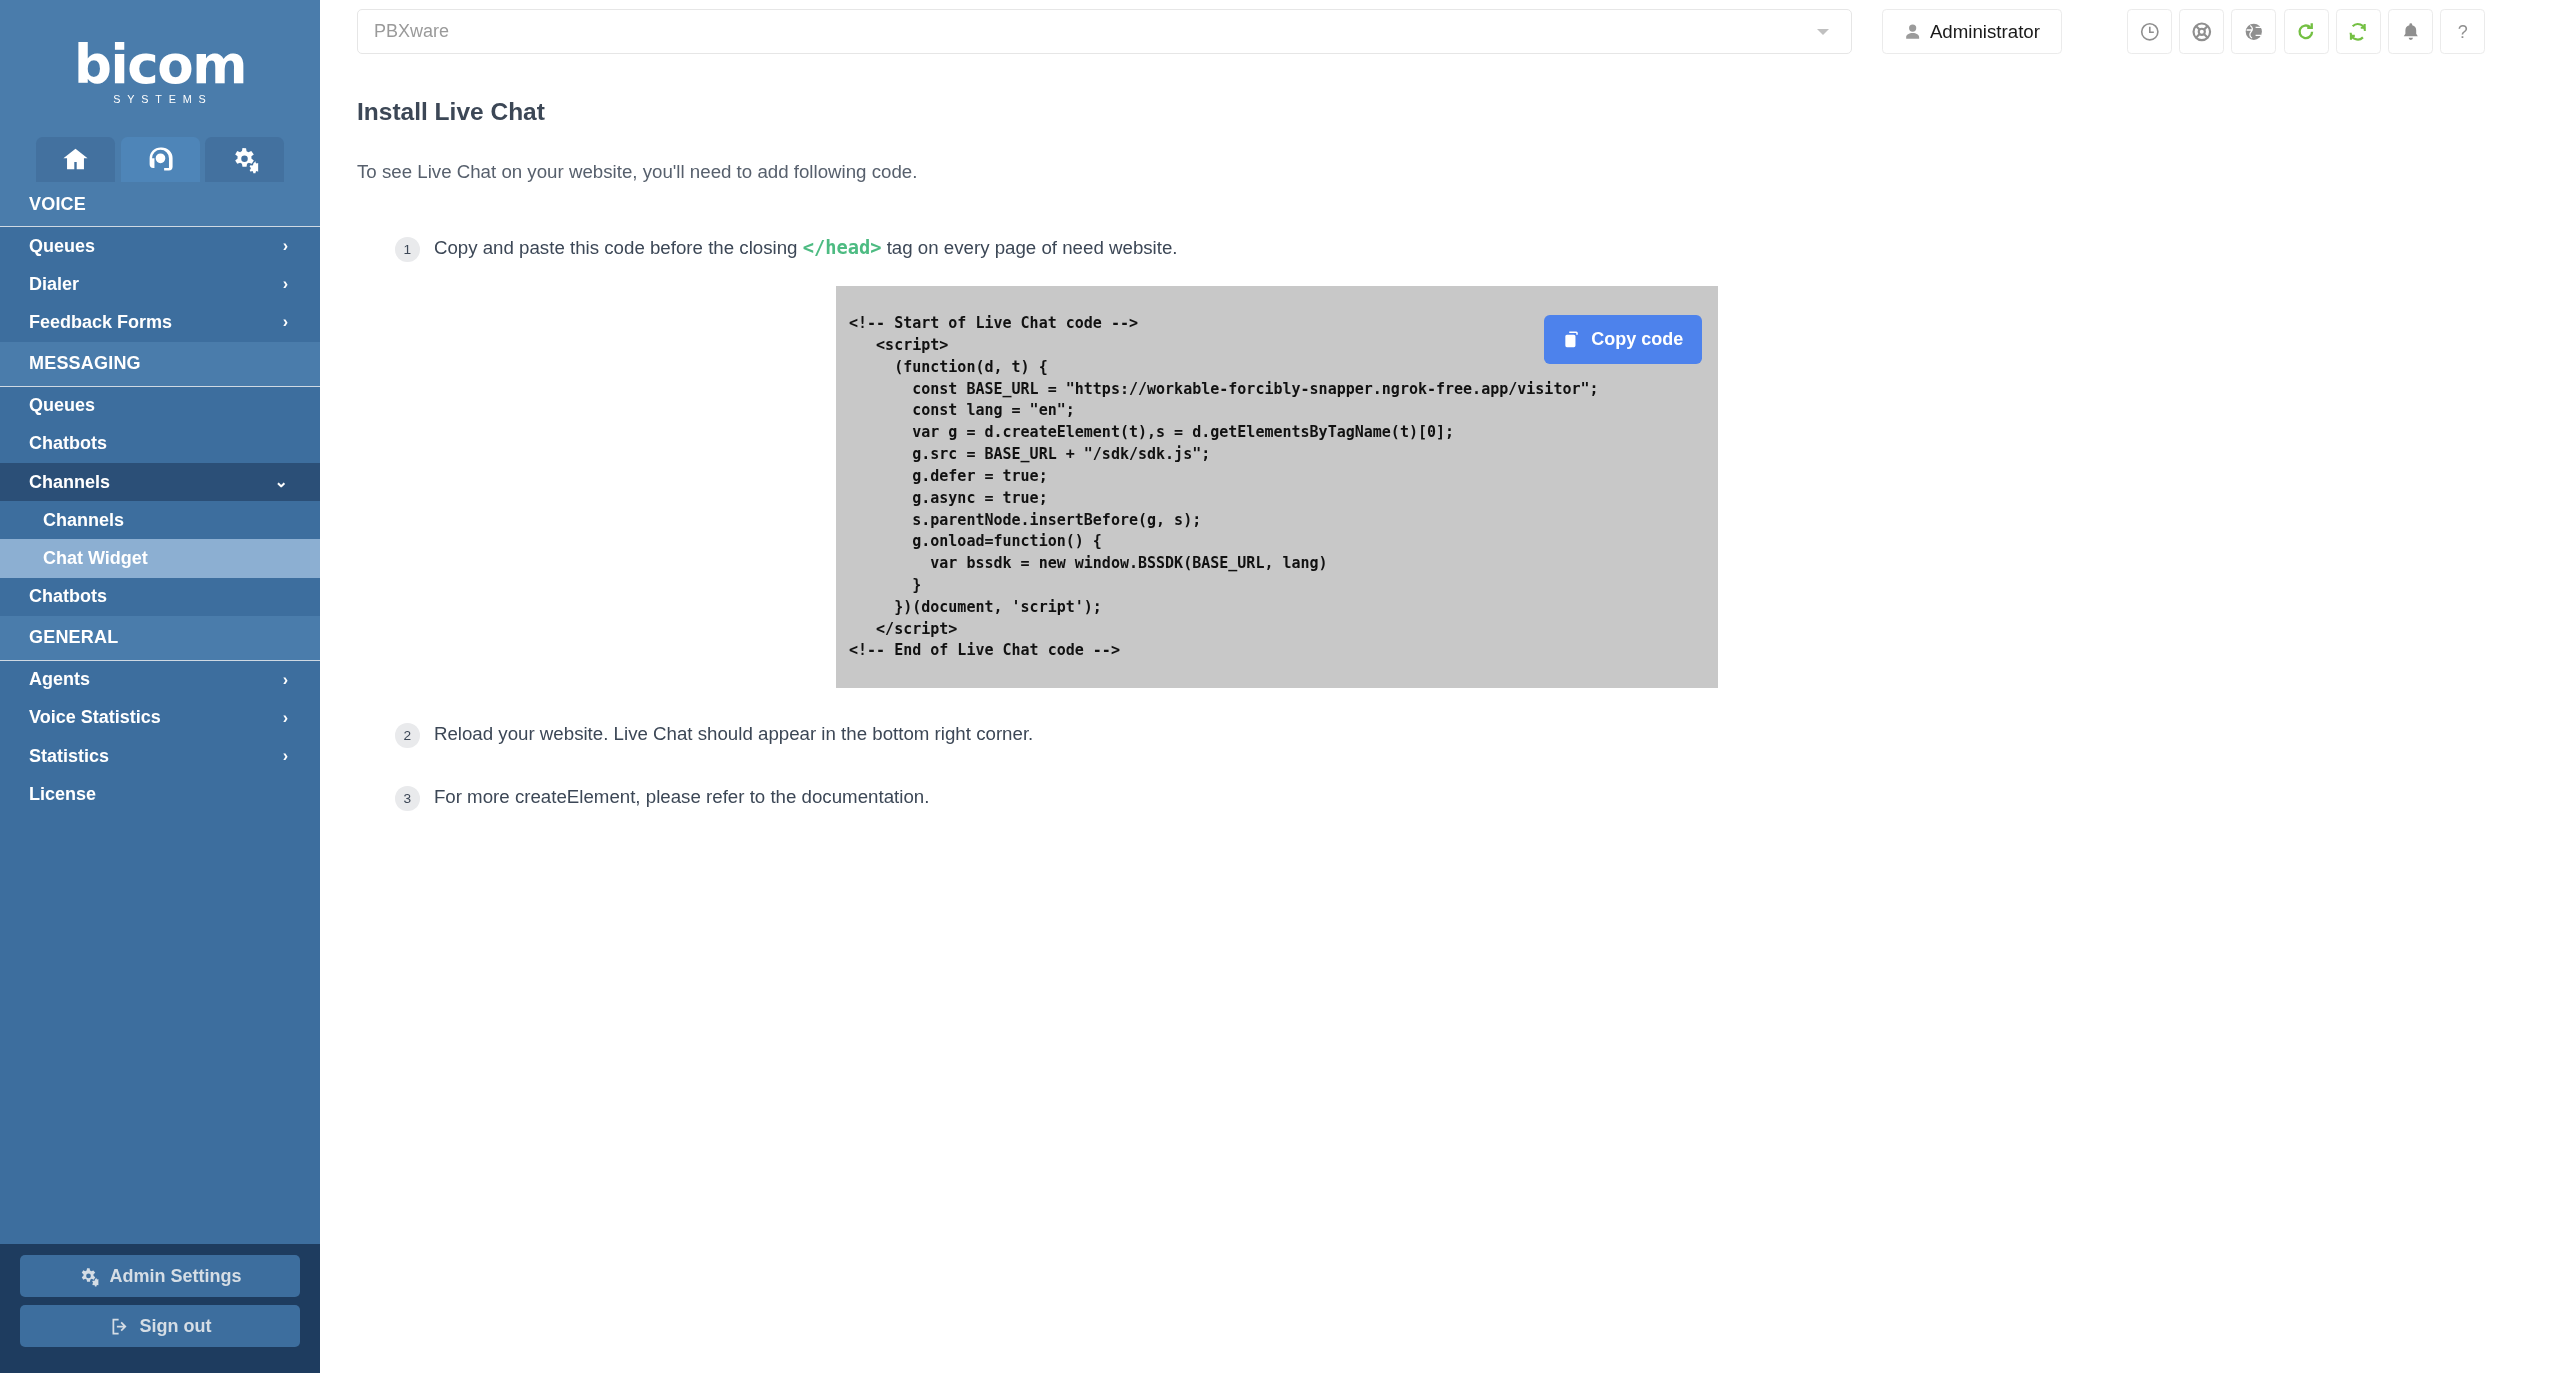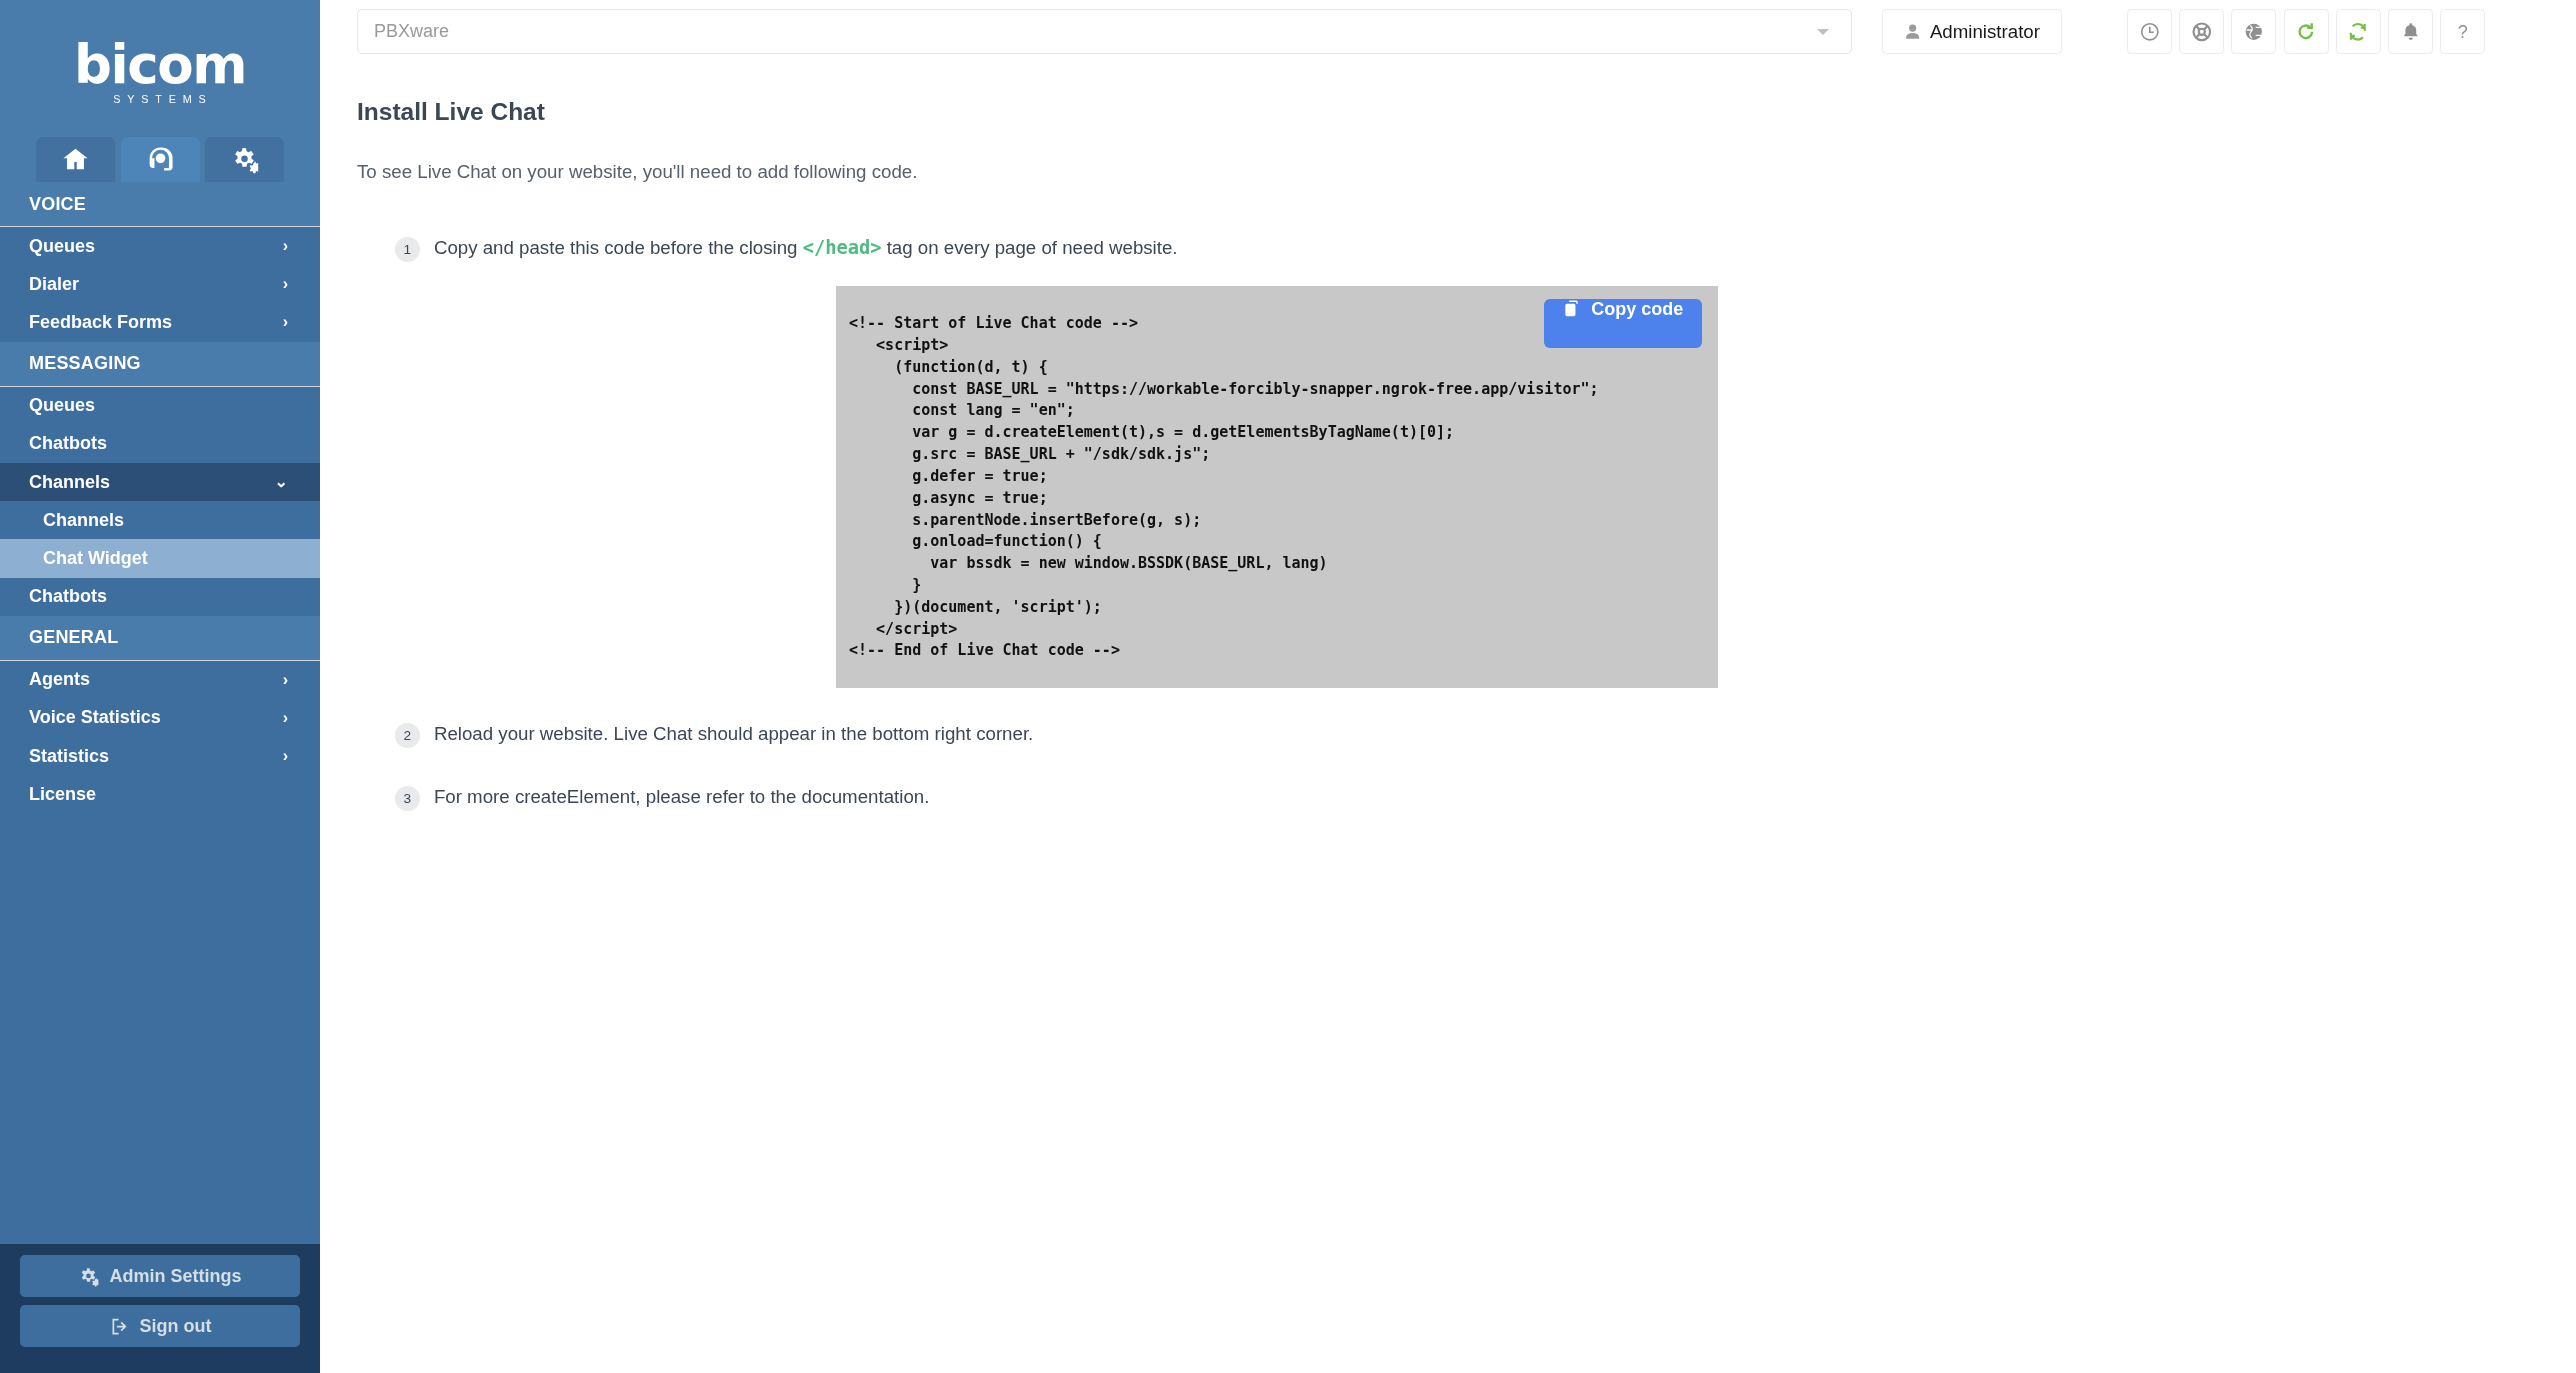--- a/index.html
+++ b/index.html
@@ -245,31 +245,31 @@
   .code-wrap pre {
     font-family: "DejaVu Sans Mono", monospace;
     font-size: 15px;
     line-height: 1.455;
     color: #111111;
     font-weight: 700;
     white-space: pre;
   }
   .copy-btn {
     position: absolute;
-    top: 13px; right: 16px;
+    top: 29px; right: 16px;
     background: #4d82ec;
     color: #ffffff;
     border: none;
     border-radius: 5.8px;
     height: 49px;
     padding: 0 18.7px;
     font-size: 18px;
     font-weight: 600;
     display: flex;
-    align-items: flex-start;
+    align-items: center;
     gap: 10px;
     cursor: pointer;
     font-family: "Liberation Sans", sans-serif;
   }
   .copy-btn svg { width: 18.7px; height: 18.7px; fill: #ffffff; }
 
   .step-gap { margin-bottom: 36px; }
 </style>
 </head>
 <body>

